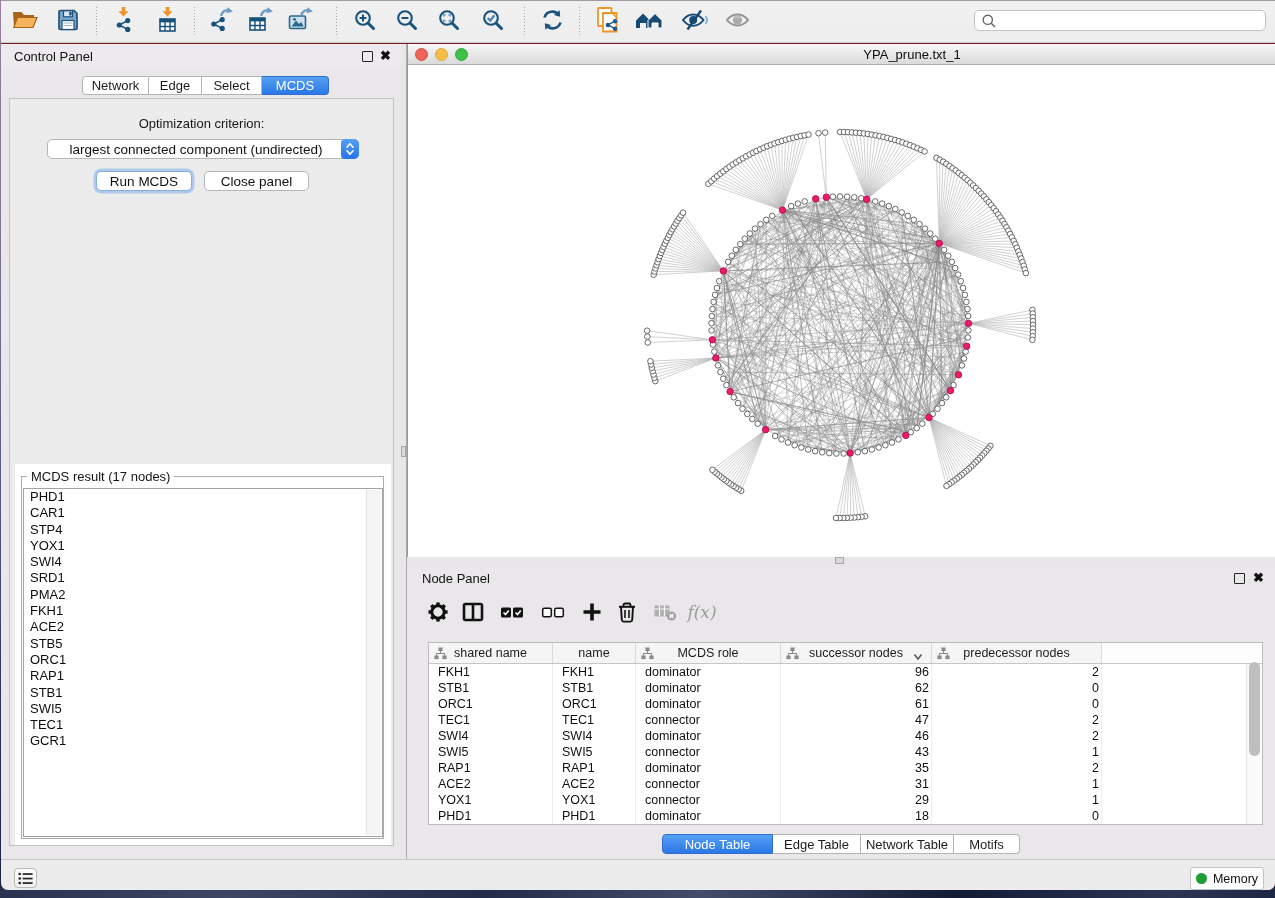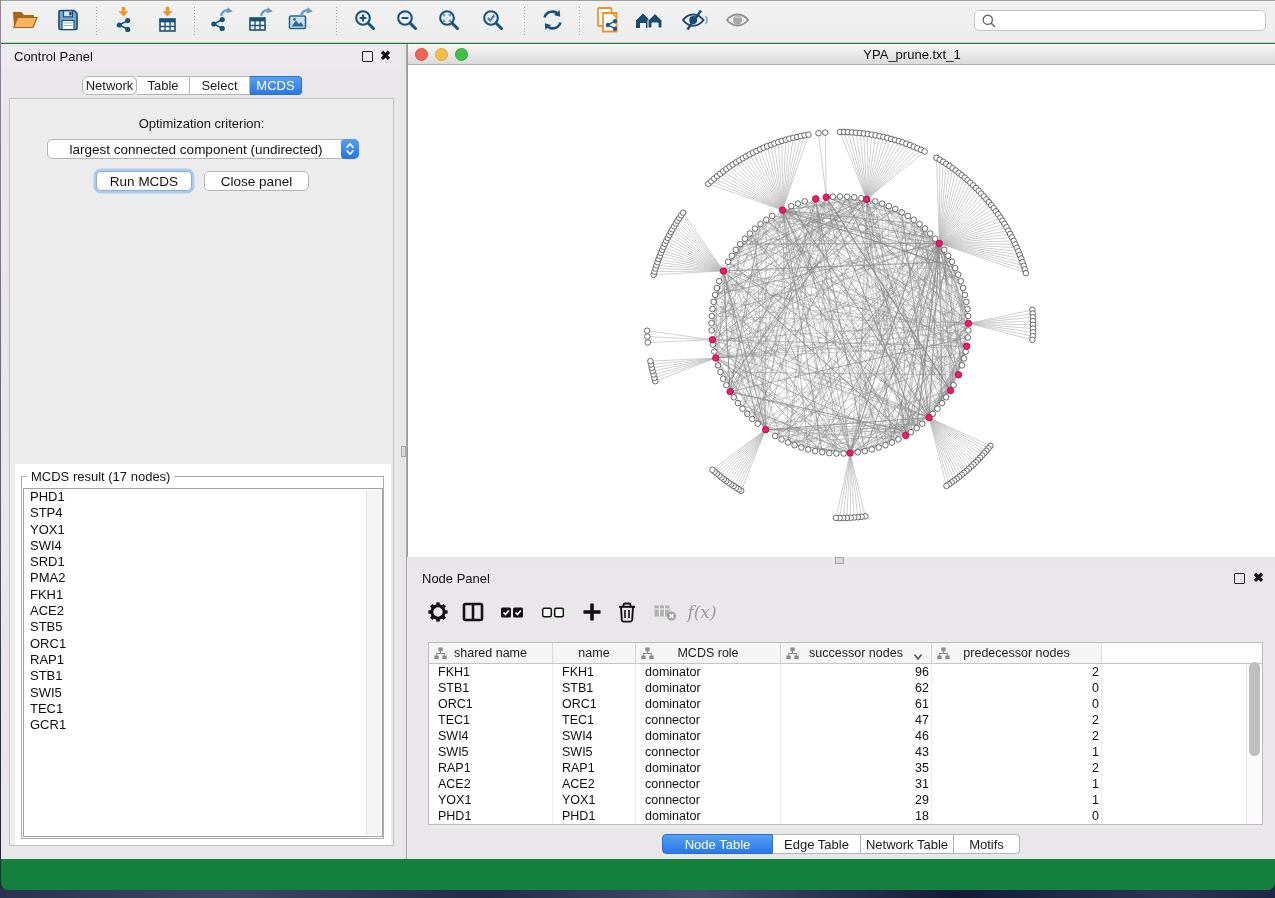--- a/index.html
+++ b/index.html
@@ -8,21 +8,21 @@
     font-family:"Liberation Sans", sans-serif;
     background:linear-gradient(180deg,#96819d 0%,#837794 22%,#565c7c 55%,#273251 80%,#1a2340 100%);
     position:relative; color:#1b1b1b;
   }
   
   body::after{content:""; position:absolute; left:0; right:0; bottom:0; height:10px;
     background:linear-gradient(90deg,#29334f,#3d4662 18%,#222c49 38%,#434c68 55%,#131b35 75%,#2c3654 92%,#1d2743);
     z-index:0;}
   #window{
     position:absolute; left:1px; top:0; width:1274px; height:890px;
-    background:#15803d; border-radius:0 0 7px 7px; overflow:hidden; z-index:1;
+    background:#7f1d1d; border-radius:0 0 7px 7px; overflow:hidden; z-index:1;
     border-top:1px solid #9d9d9d;
   }
   
   #toolbar{ position:absolute; left:0; top:0; width:100%; height:42px;
     background:linear-gradient(180deg,#f2f1f2,#ededee); border-bottom:1px solid #cbcbcb; }
   .tbtn{ position:absolute; top:4px; width:34px; height:34px; display:flex; align-items:center; justify-content:center; }
   .tsep{ position:absolute; top:6px; width:1px; height:30px;
     background-image:linear-gradient(180deg,#a9a9a9 1px,transparent 1px); background-size:1px 3px; }
   #searchbox{ position:absolute; left:973px; top:9px; width:292px; height:21px;
     background:#fff; border:1px solid #c3c3c3; border-radius:5px; display:flex; align-items:center; padding-left:6px; }
@@ -286,44 +286,45 @@
       </div>
     </div>
 
   <div id="control">
     <div id="control-header">
       <span id="control-title">Control Panel</span>
       <span class="panel-float" id="control-float"></span>
       <span class="panel-close" id="control-close">✖</span>
     </div>
     <div id="ctabs">
-        <div class="ctab" style="width: 55px; border-radius: 6px;">Network</div>
-        <div class="ctab" style="width: 53px;">Table</div>
+        <div class="ctab" style="width: 67px;">Network</div>
+        <div class="ctab" style="width: 53px;">Edge</div>
         <div class="ctab" style="width: 60px;">Select</div>
-        <div class="ctab sel" style="width: 52px;">MCDS</div>
+        <div class="ctab sel" style="width: 67px;">MCDS</div>
       </div>
     <div id="tabpanel">
       <div id="opt-label">Optimization criterion:</div>
       <div id="dropdown">
         <span class="dval">largest connected component (undirected)</span>
         <span class="dcap">
           <svg width="10" height="14" viewBox="0 0 10 14">
             <path d="M2 5.2 L5 1.8 L8 5.2" fill="none" stroke="#fff" stroke-width="1.7" stroke-linecap="round" stroke-linejoin="round"></path>
             <path d="M2 8.8 L5 12.2 L8 8.8" fill="none" stroke="#fff" stroke-width="1.7" stroke-linecap="round" stroke-linejoin="round"></path>
           </svg>
         </span>
       </div>
       <div class="mbtn" id="btn-run">Run MCDS</div>
       <div class="mbtn" id="btn-close">Close panel</div>
       <div id="results-white">
         <div id="groupbox">
           <span id="group-label">MCDS result (17 nodes)</span>
           <div id="resultlist">
             <ul id="result-ul">
                 <li>PHD1</li>
+                <li>CAR1</li>
                 <li>STP4</li>
                 <li>YOX1</li>
                 <li>SWI4</li>
                 <li>SRD1</li>
                 <li>PMA2</li>
                 <li>FKH1</li>
                 <li>ACE2</li>
                 <li>STB5</li>
                 <li>ORC1</li>
                 <li>RAP1</li>
@@ -1532,14 +1533,30 @@
         </div>
     </div>
     <div id="ttabs">
         <div class="ttab sel" style="width: 111px;">Node Table</div>
         <div class="ttab" style="width: 88px;">Edge Table</div>
         <div class="ttab" style="width: 93px;">Network Table</div>
         <div class="ttab" style="width: 66px;">Motifs</div>
       </div>
   </div>
 
+  <div id="statusbar">
+    <div id="status-list-btn">
+      <svg width="15" height="13" viewBox="0 0 15 13">
+        <circle cx="1.7" cy="2" r="1.3" fill="#222"></circle>
+          <circle cx="1.7" cy="6.5" r="1.3" fill="#222"></circle>
+          <circle cx="1.7" cy="11" r="1.3" fill="#222"></circle>
+        <rect x="4.6" y="1.2" width="10" height="1.7" fill="#222"></rect>
+          <rect x="4.6" y="5.7" width="10" height="1.7" fill="#222"></rect>
+          <rect x="4.6" y="10.2" width="10" height="1.7" fill="#222"></rect>
+      </svg>
+    </div>
+    <div id="memory-btn">
+      <span class="dot"></span>
+      <span class="lbl">Memory</span>
+    </div>
+  </div>
 
 </div>
 
 </body></html>

